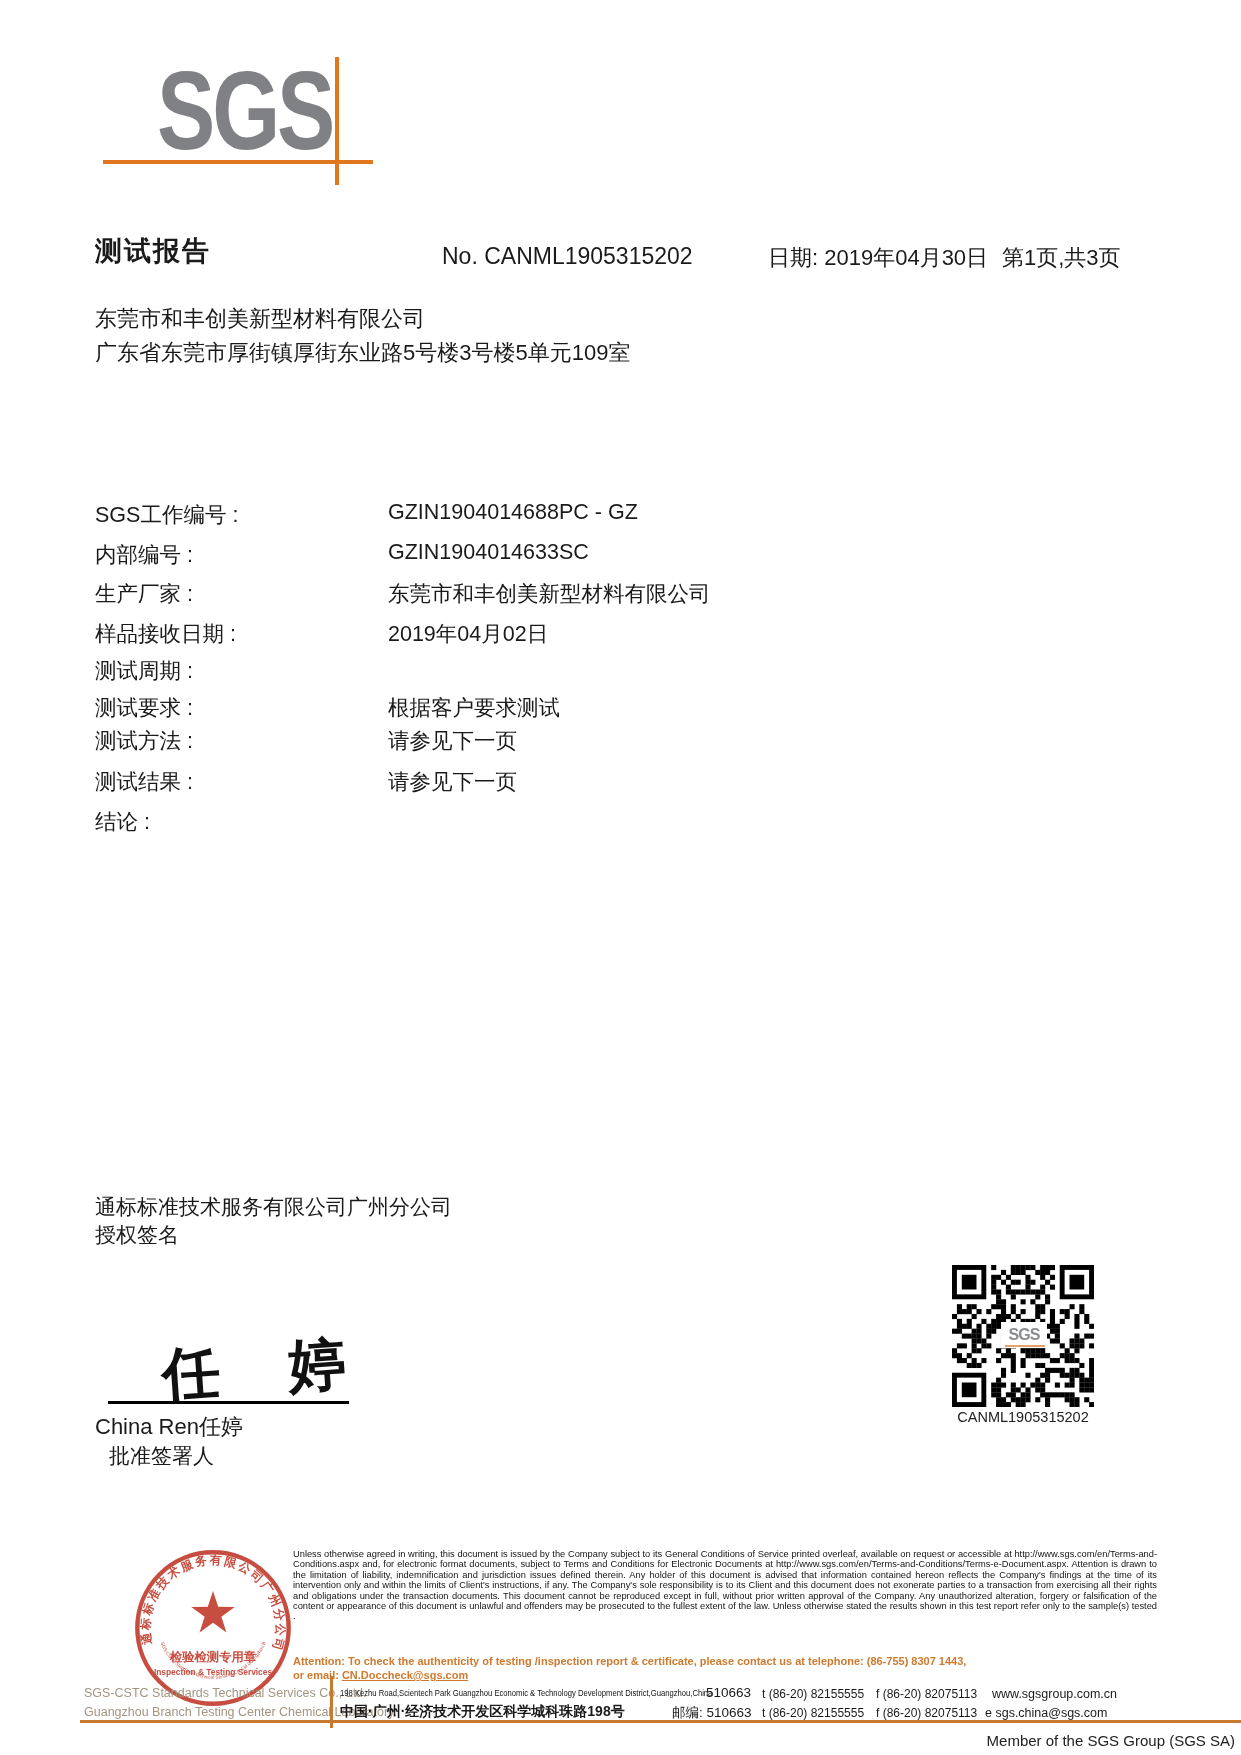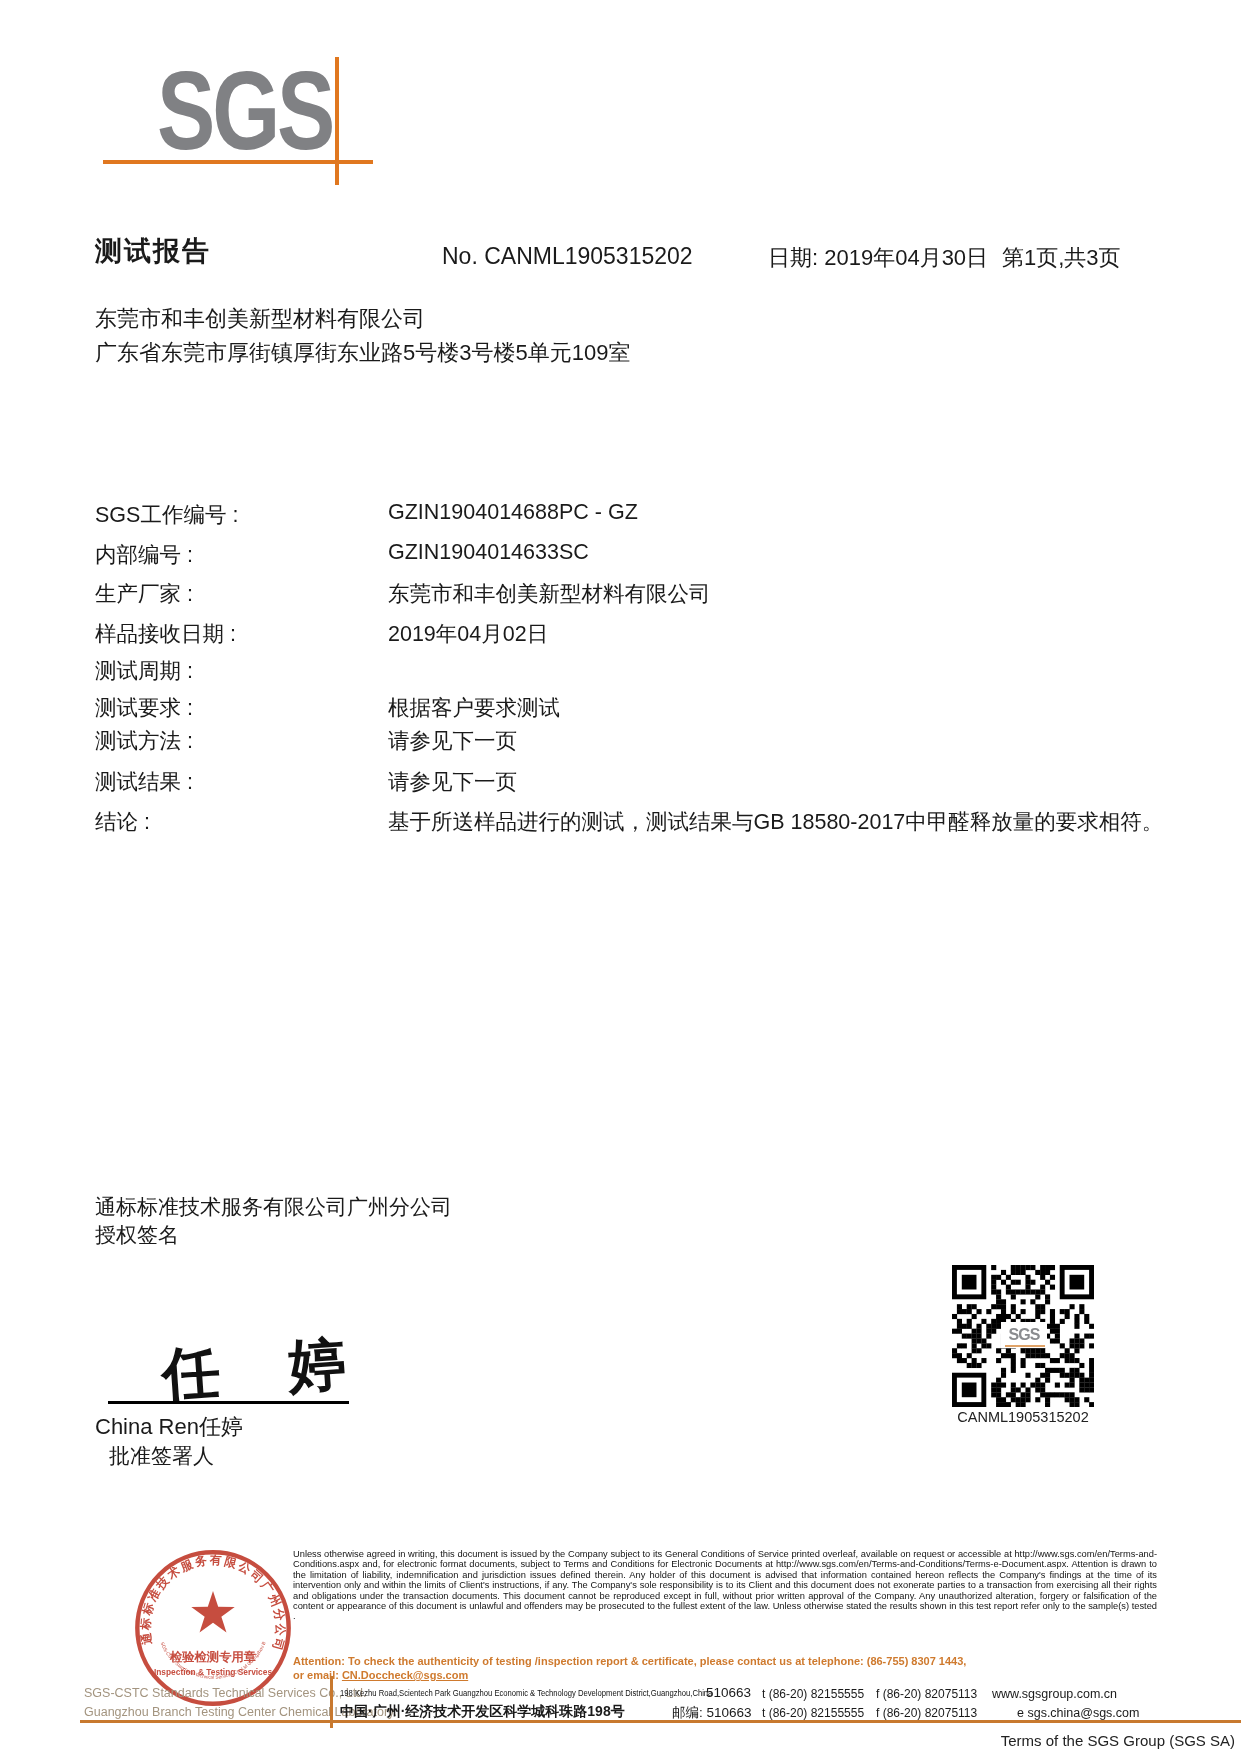--- a/index.html
+++ b/index.html
@@ -66,21 +66,21 @@
   .f-hline { left:80px; top:1720px; width:1161px; height:3px; background:#c8792f; }
   .addr-en  { left:340px; top:1688px; font-size:8.5px; color:#111; transform:scaleX(.9); transform-origin:left top; white-space:nowrap; }
   .zip-1    { left:706px; top:1685px; font-size:13.5px; }
   .tel-1    { left:762px; top:1687px; font-size:12px; }
   .fax-1    { left:876px; top:1687px; font-size:12px; }
   .web-1    { left:992px; top:1687px; font-size:12.5px; }
   .addr-cn  { left:340px; top:1703px; font-size:14px; font-weight:bold; }
   .zip-cn   { left:672px; top:1704px; font-size:13.5px; }
   .tel-2    { left:762px; top:1706px; font-size:12px; }
   .fax-2    { left:876px; top:1706px; font-size:12px; }
-  .email-2  { left:1017px; top:1706px; font-size:12.5px; }
+  .email-2  { left:985px; top:1706px; font-size:12.5px; }
   .member   { right:6px; top:1732px; font-size:15px; color:#222; }
 </style>
 </head>
 <body>
 
 <div class="page">
 
   <div class="abs logo-text">SGS</div>
   <div class="abs logo-vline"></div>
   <div class="abs logo-hline"></div>
@@ -102,21 +102,20 @@
   <div class="abs flabel r3">样品接收日期 :</div>
   <div class="abs fvalue r3">2019年04月02日</div>
   <div class="abs flabel r4">测试周期 :</div>
   <div class="abs flabel r5">测试要求 :</div>
   <div class="abs fvalue r5">根据客户要求测试</div>
   <div class="abs flabel r6">测试方法 :</div>
   <div class="abs fvalue r6">请参见下一页</div>
   <div class="abs flabel r7">测试结果 :</div>
   <div class="abs fvalue r7">请参见下一页</div>
   <div class="abs flabel r8">结论 :</div>
-  <div class="abs fvalue r8">基于所送样品进行的测试，测试结果与GB 18580-2017中甲醛释放量的要求相符。</div>
 
   <div class="abs sig-company">通标标准技术服务有限公司广州分公司</div>
   <div class="abs sig-label">授权签名</div>
   <div class="abs sig-script">任 婷</div>
   <div class="abs sig-line"></div>
   <div class="abs sig-name">China Ren任婷</div>
   <div class="abs sig-role">批准签署人</div>
 
   <div class="abs qr-wrap">
     <svg width="142" height="142" viewBox="0 0 142 142">
@@ -478,14 +477,14 @@
   <div class="abs zip-1">510663</div>
   <div class="abs tel-1">t  (86-20) 82155555</div>
   <div class="abs fax-1">f  (86-20) 82075113</div>
   <div class="abs web-1">www.sgsgroup.com.cn</div>
   <div class="abs addr-cn">中国·广州·经济技术开发区科学城科珠路198号</div>
   <div class="abs zip-cn">邮编: 510663</div>
   <div class="abs tel-2">t  (86-20) 82155555</div>
   <div class="abs fax-2">f  (86-20) 82075113</div>
   <div class="abs email-2">e  sgs.china@sgs.com</div>
 
-  <div class="abs member">Terms of the SGS Group (SGS SA)</div>
+  <div class="abs member">Member of the SGS Group (SGS SA)</div>
 </div>
 
 </body></html>

